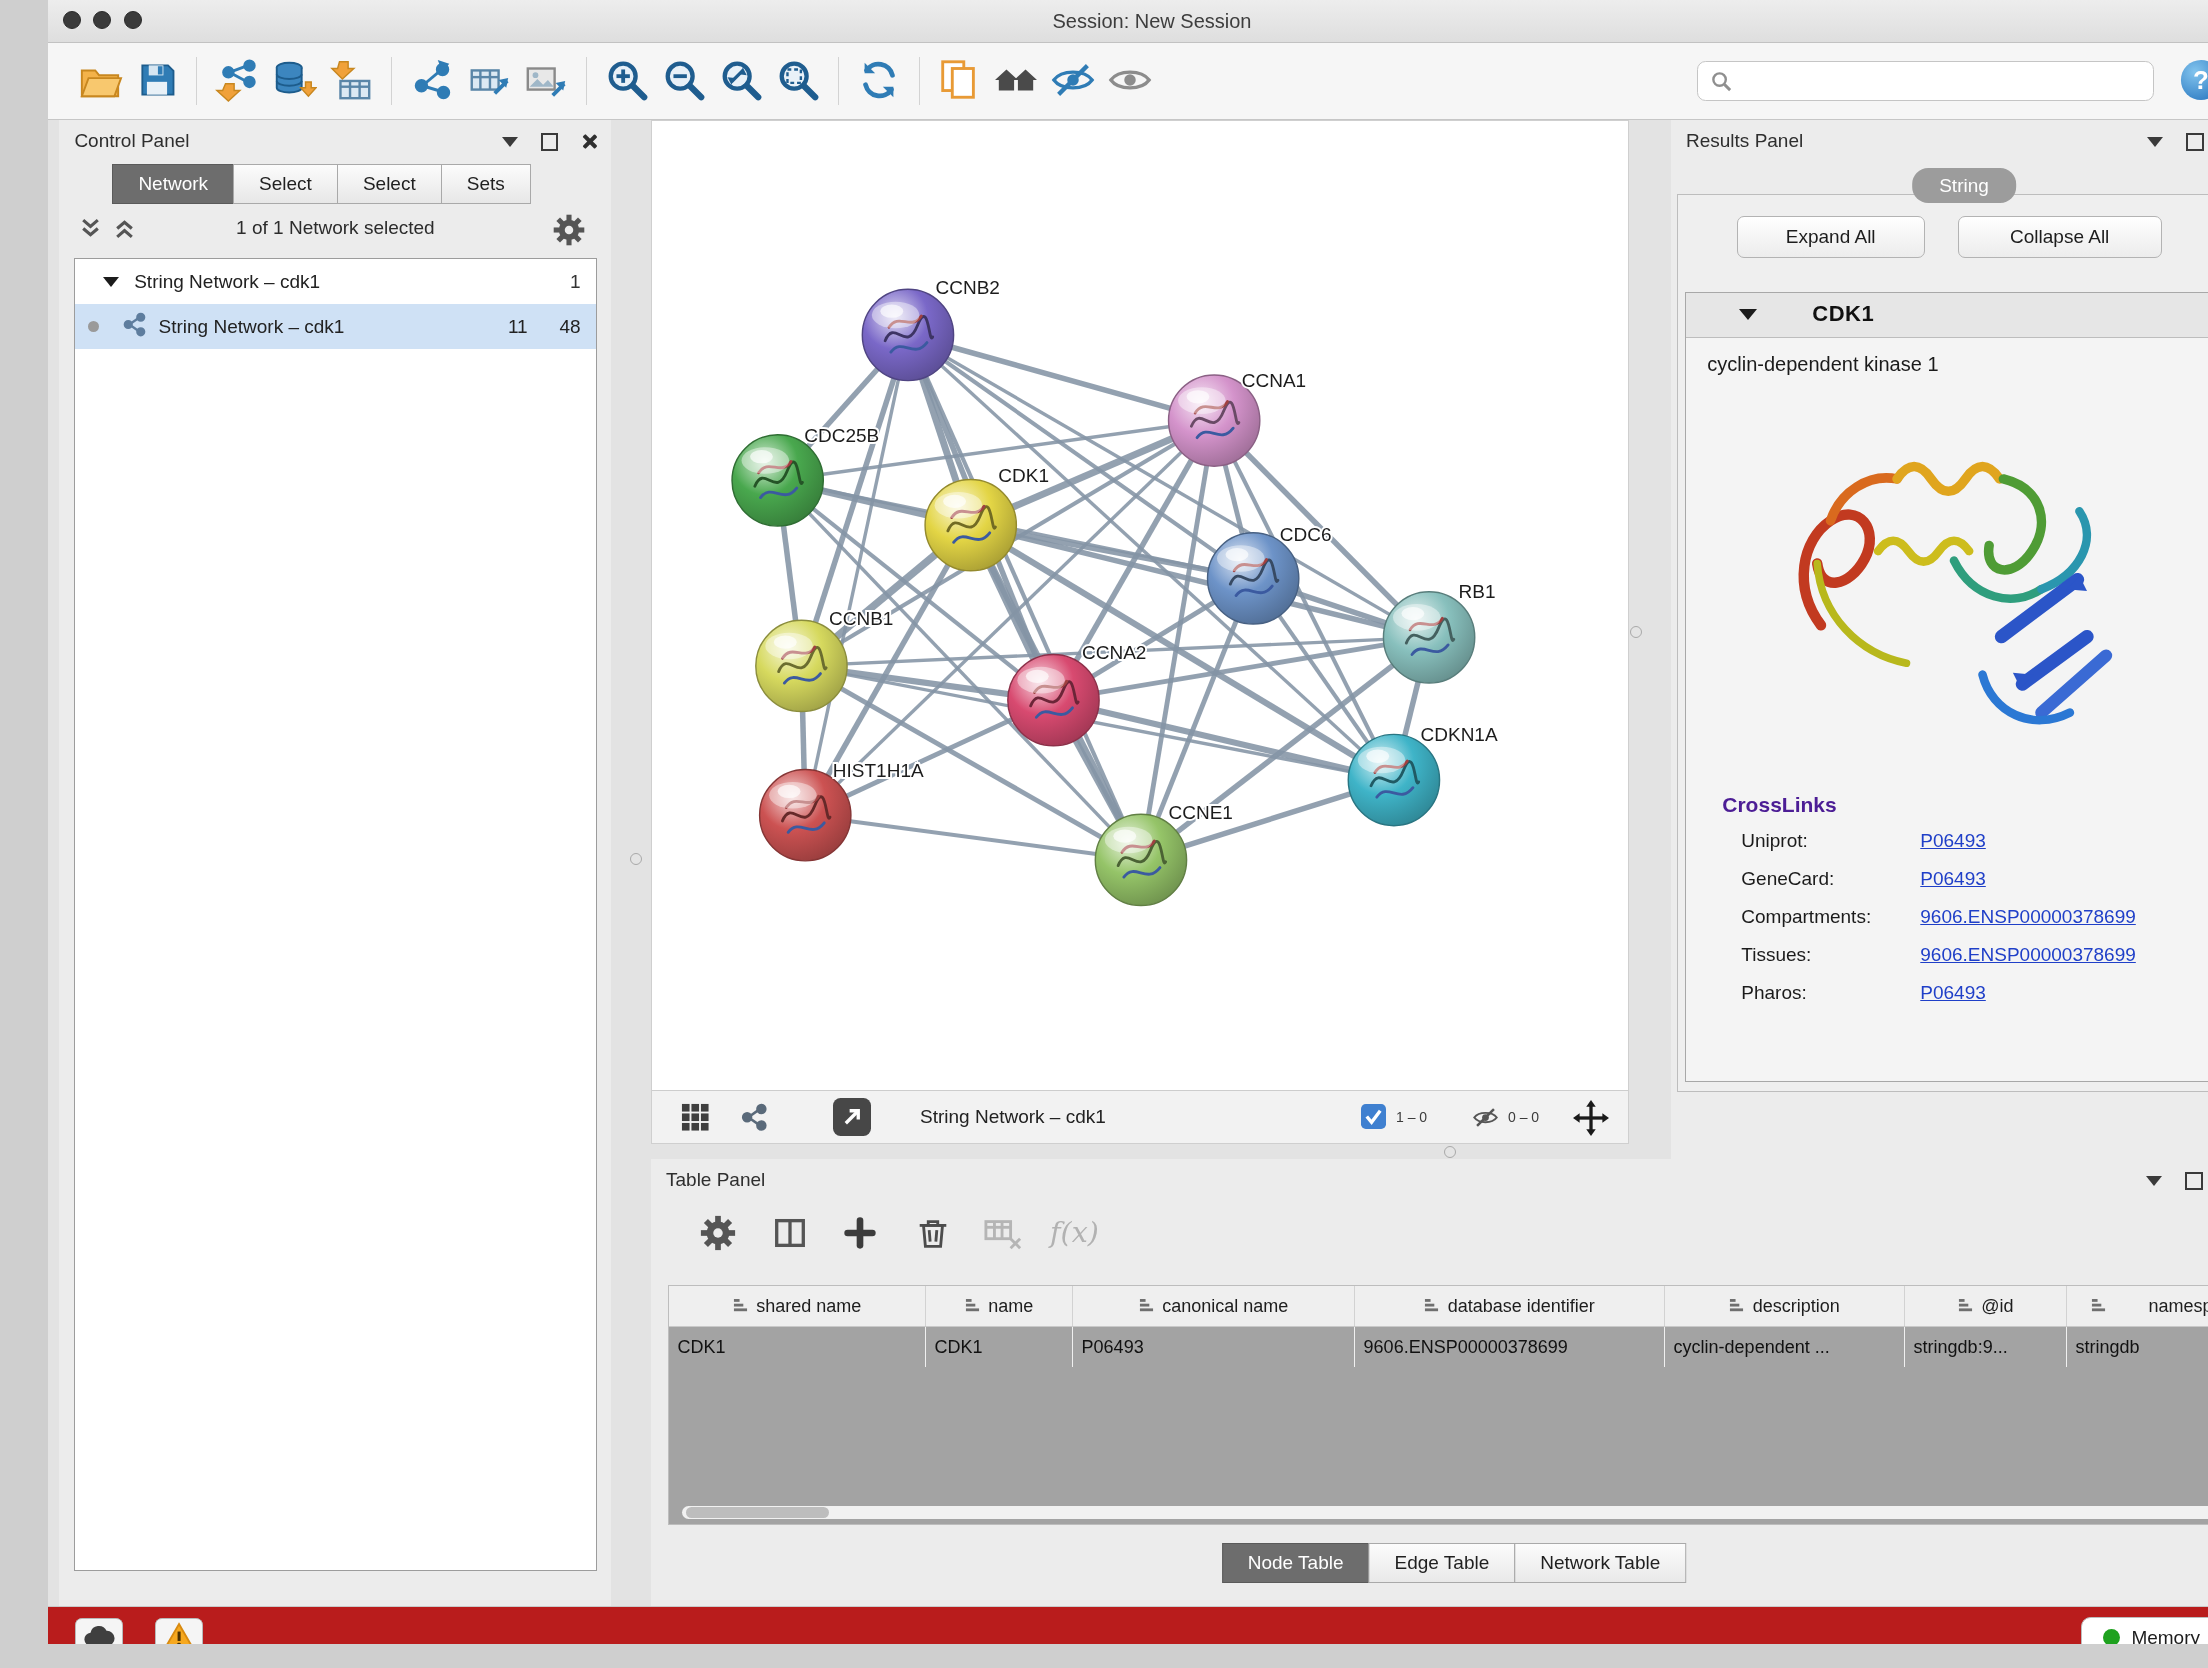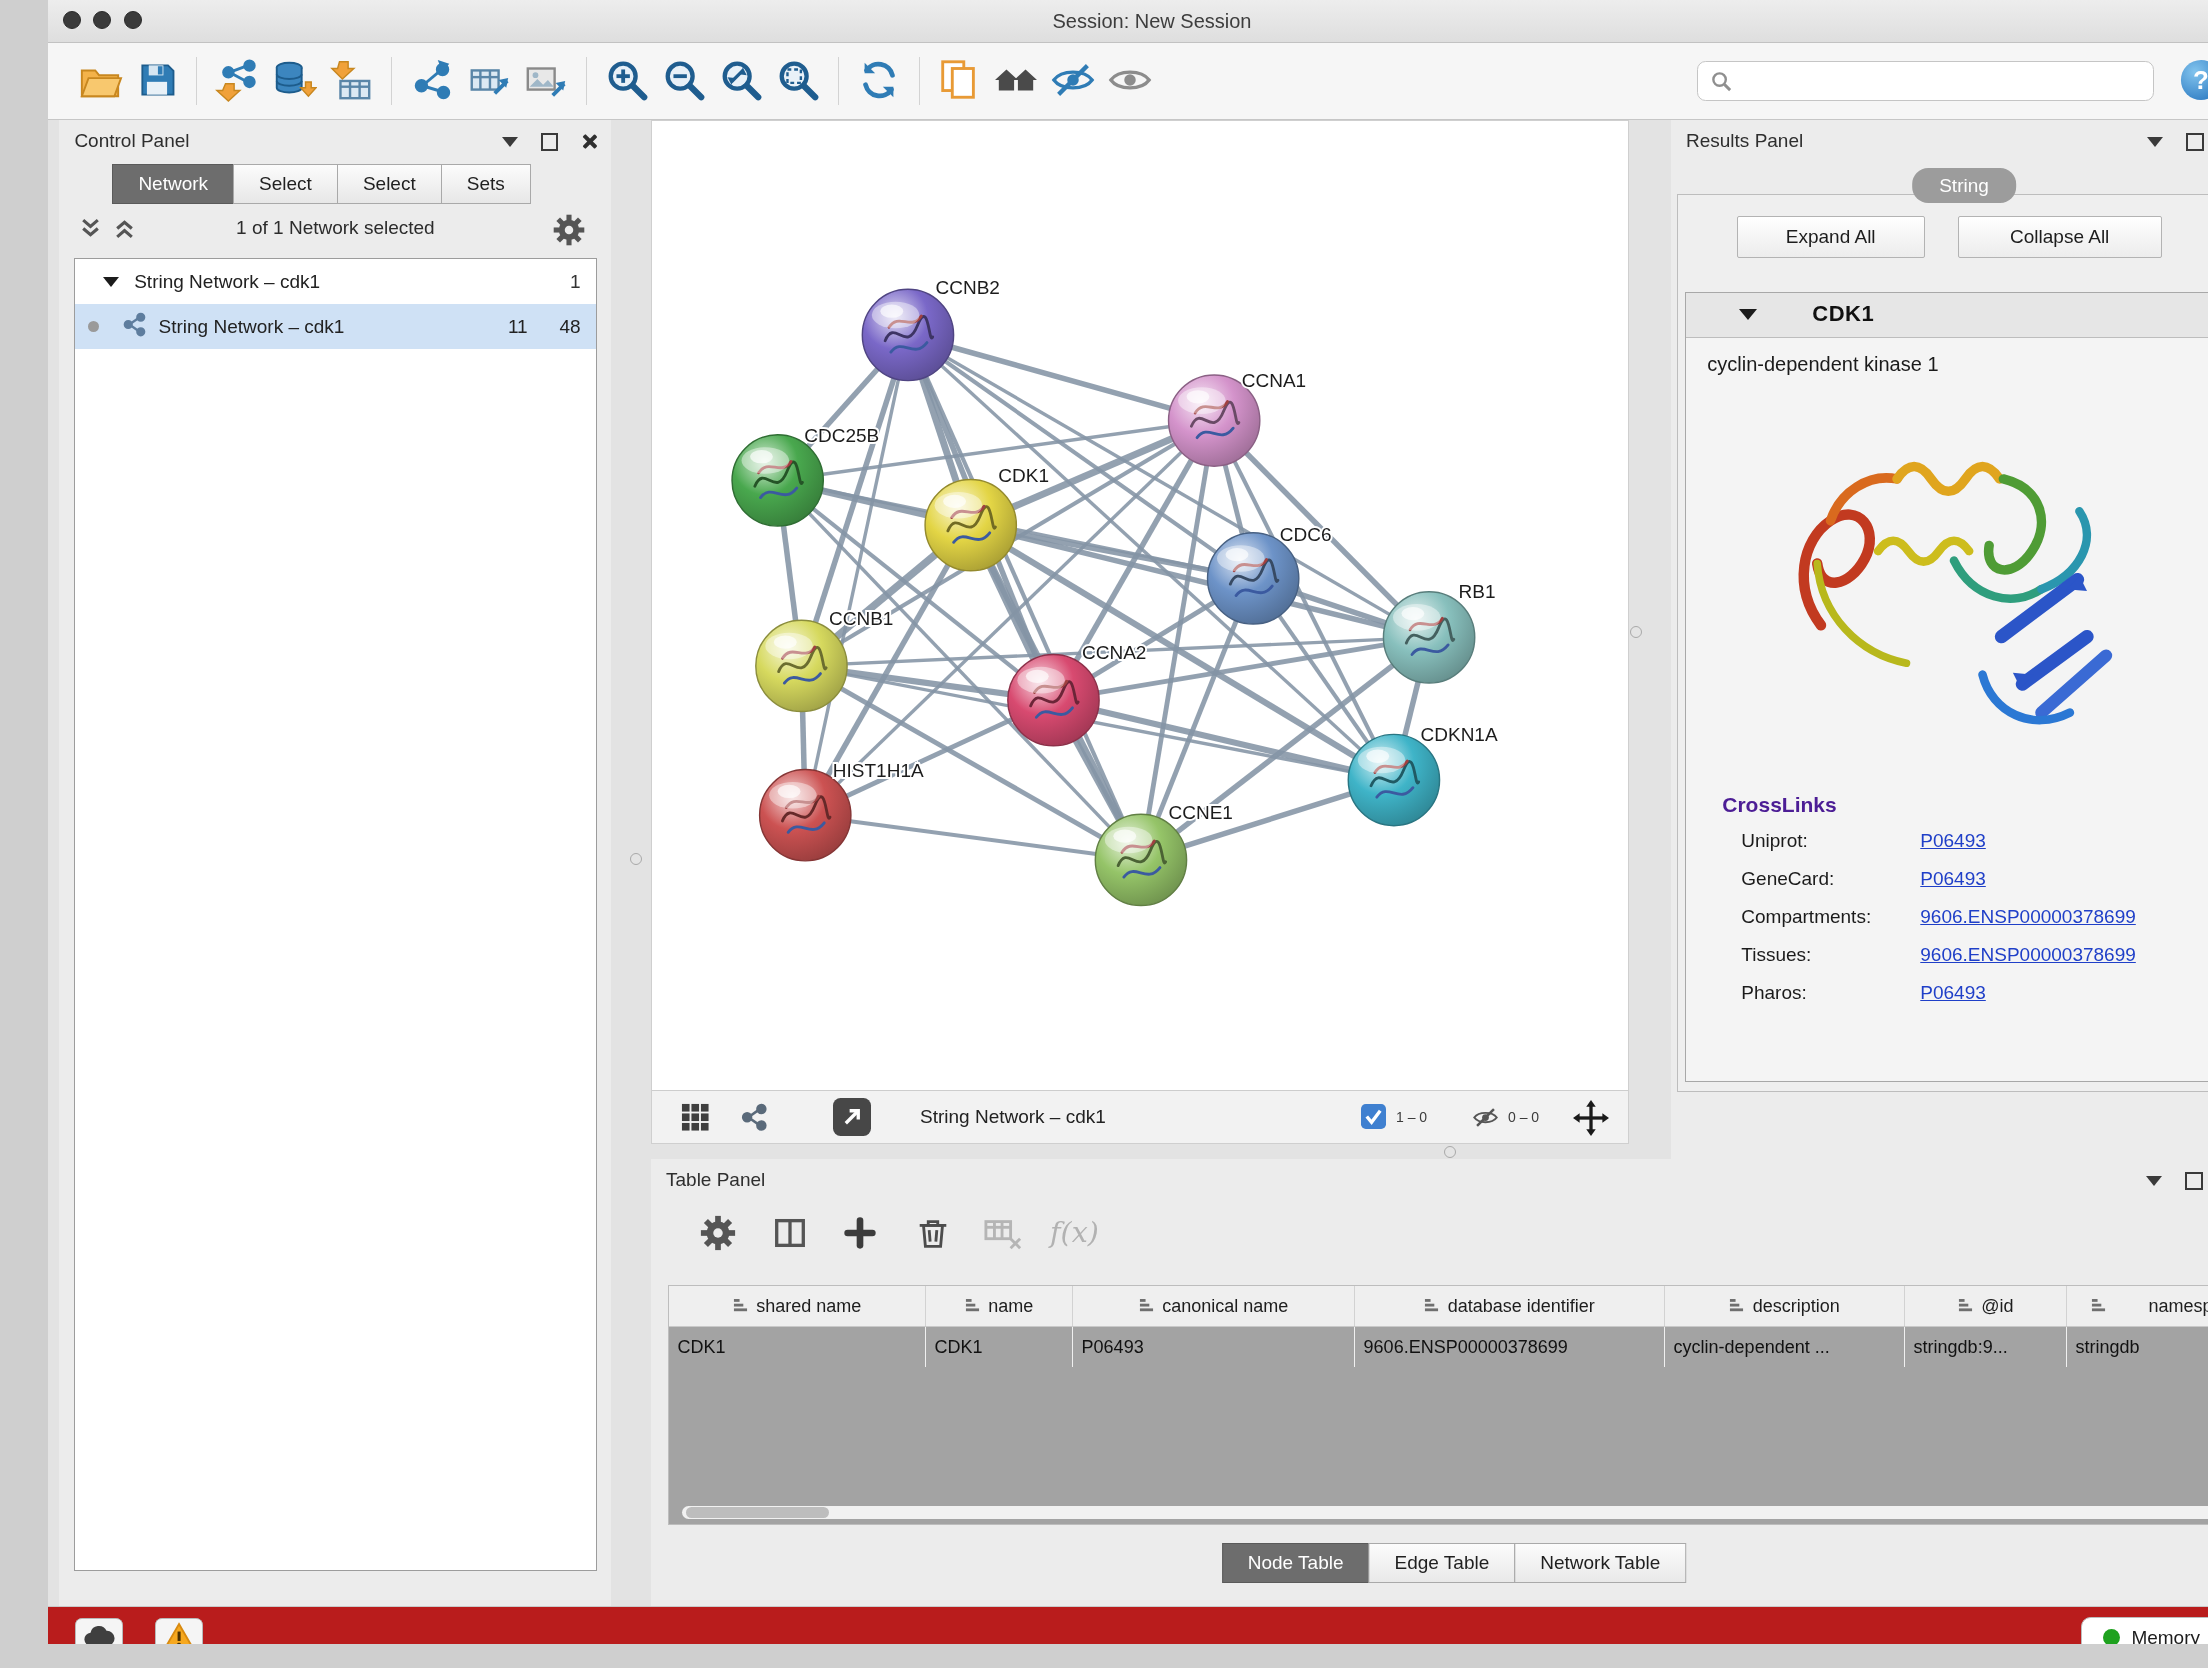--- a/index.html
+++ b/index.html
@@ -64,21 +64,21 @@
   .external-btn{position:absolute;left:181px;top:6.7px;width:38px;height:38px;background:#474747;border-radius:7.6px;
     display:flex;align-items:center;justify-content:center;}
 
   .hdot{position:absolute;width:12.4px;height:12.4px;border-radius:50%;background:#e4e4e4;border:1px solid #a9a9a9;box-sizing:border-box;}
 
   
   .results-panel{position:absolute;left:1623px;top:120px;width:586px;height:1040px;background:#ececec;}
   .rp-badge{position:absolute;left:50%;transform:translateX(-50%);top:48px;background:#9c9c9c;color:#fff;
     font-size:19px;padding:6.7px 27px;border-radius:16px;z-index:3;}
   .results-box{position:absolute;left:5.7px;top:74px;width:573px;height:898px;background:#efefef;border:1px solid #bdbdbd;box-sizing:border-box;}
-  .rp-btn{position:absolute;top:21px;height:42px;border:1px solid #b3b3b3;border-radius:2px;
+  .rp-btn{position:absolute;top:21px;height:42px;border:1px solid #b3b3b3;border-radius:7px;
     background:linear-gradient(#ffffff,#ececec);font-size:19px;font-family:inherit;color:#1d1d1d;}
   .rp-expand{left:59px;width:188px;}
   .rp-collapse{left:280px;width:204px;}
   .inner-box{position:absolute;left:7.6px;top:97px;right:7.6px;bottom:9.5px;border:1px solid #a8a8a8;background:#f4f4f4;overflow:hidden;}
   .section-header{position:relative;height:44px;background:#e6e6e6;border-bottom:1px solid #bdbdbd;}
   .sh-tri{position:absolute;left:53px;top:16px;width:0;height:0;border-left:9.5px solid transparent;border-right:9.5px solid transparent;border-top:11.4px solid #1c1c1c;}
   .sh-gene{position:absolute;left:126px;top:7.6px;font-size:22px;font-weight:bold;letter-spacing:0.5px;color:#111;}
   .section-desc{padding:15px 0 0 21px;font-size:20px;color:#1b1b1b;}
   .protein{display:block;margin:21px auto 0;}
   .cl-title{margin:25px 0 13.3px 36px;font-size:21px;font-weight:bold;color:#4c1d95;}

